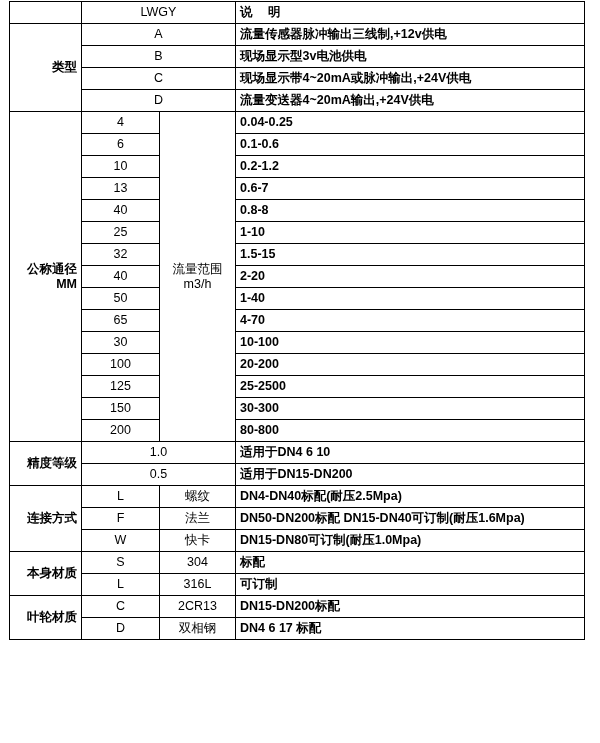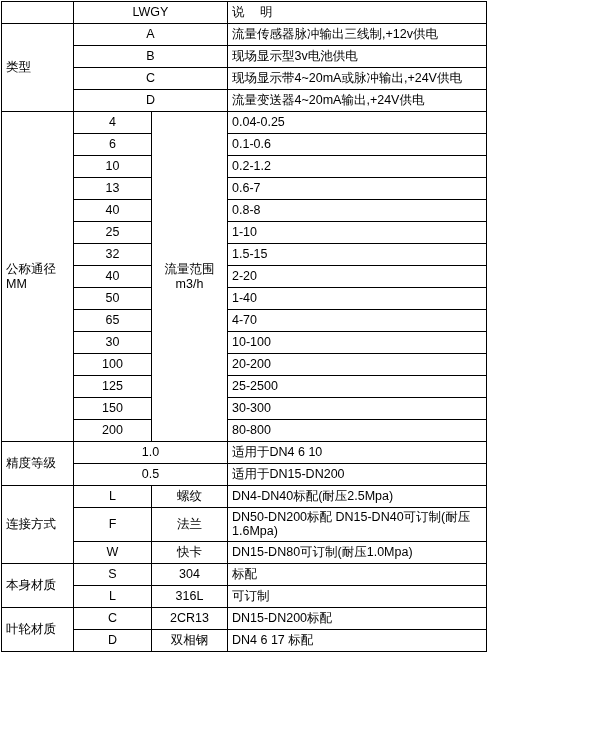--- a/index.html
+++ b/index.html
@@ -8,49 +8,50 @@
     background: #ffffff;
   }
   body {
     width: 600px;
     height: 743px;
     font-family: "Liberation Sans", "DejaVu Sans", sans-serif;
     color: #000;
   }
   table.spec {
     border-collapse: collapse;
-    width: 486px;
-    margin: 1px 0 0 1px;
+    width: 576px;
+    margin: 1px 0 0 9px;
     table-layout: fixed;
   }
   table.spec td {
     border: 1px solid #000;
     font-size: 12.5px;
     line-height: 1.15;
     padding: 2px 4px;
     vertical-align: middle;
   }
   .c-label {
     width: 72px;
-    text-align: left;
-    font-weight: normal;
+    text-align: right;
+    font-weight: bold;
     font-size: 13px;
   }
   .c-code {
     width: 78px;
     text-align: center;
   }
   .c-mid {
     width: 76px;
     text-align: center;
     padding-left: 6px;
   }
   .c-desc {
     text-align: left;
     padding-left: 6px;
+    font-weight: bold;
   }
   .hdr {
     text-align: center;
     font-weight: normal;
   }
   .hdr-desc {
     text-align: left;
     padding-left: 80px;
     letter-spacing: 6px;
   }

